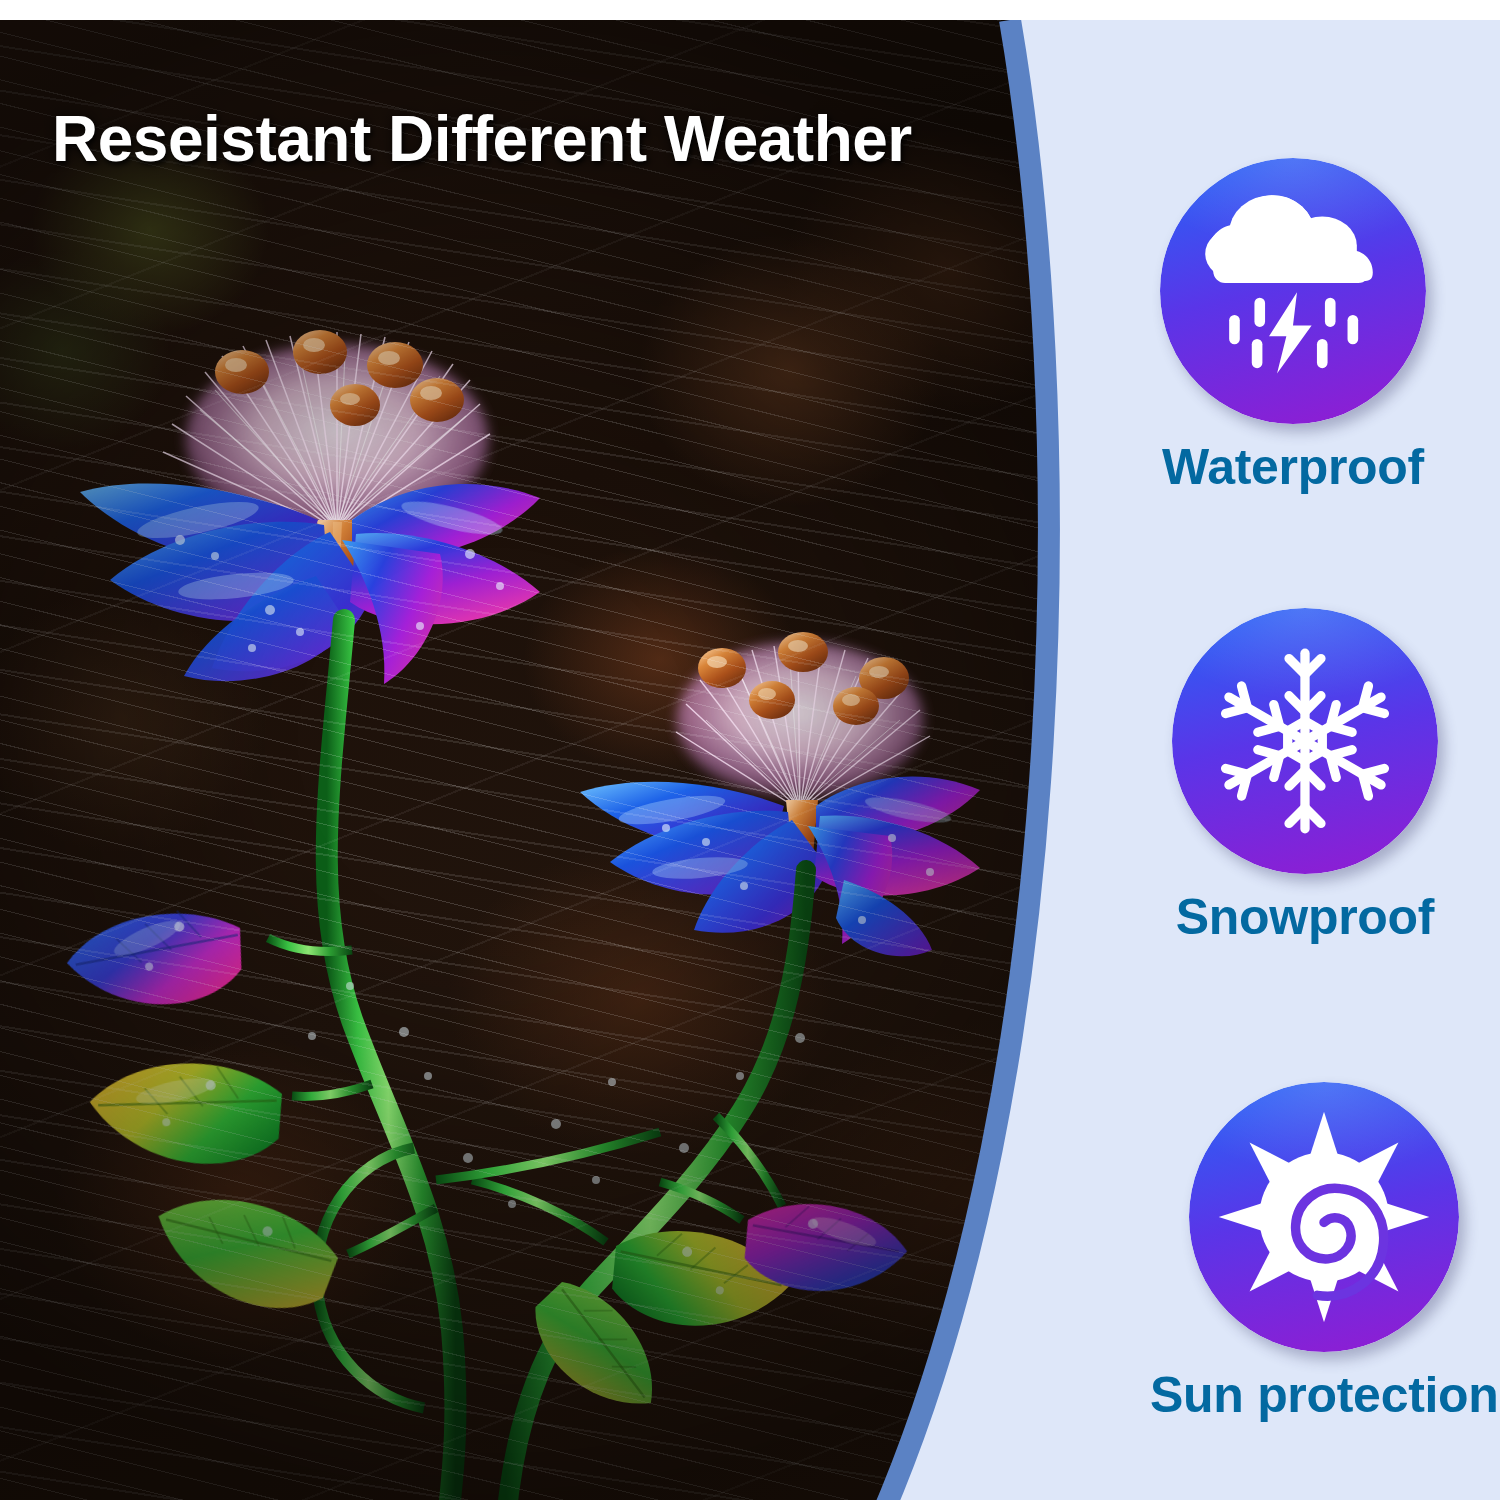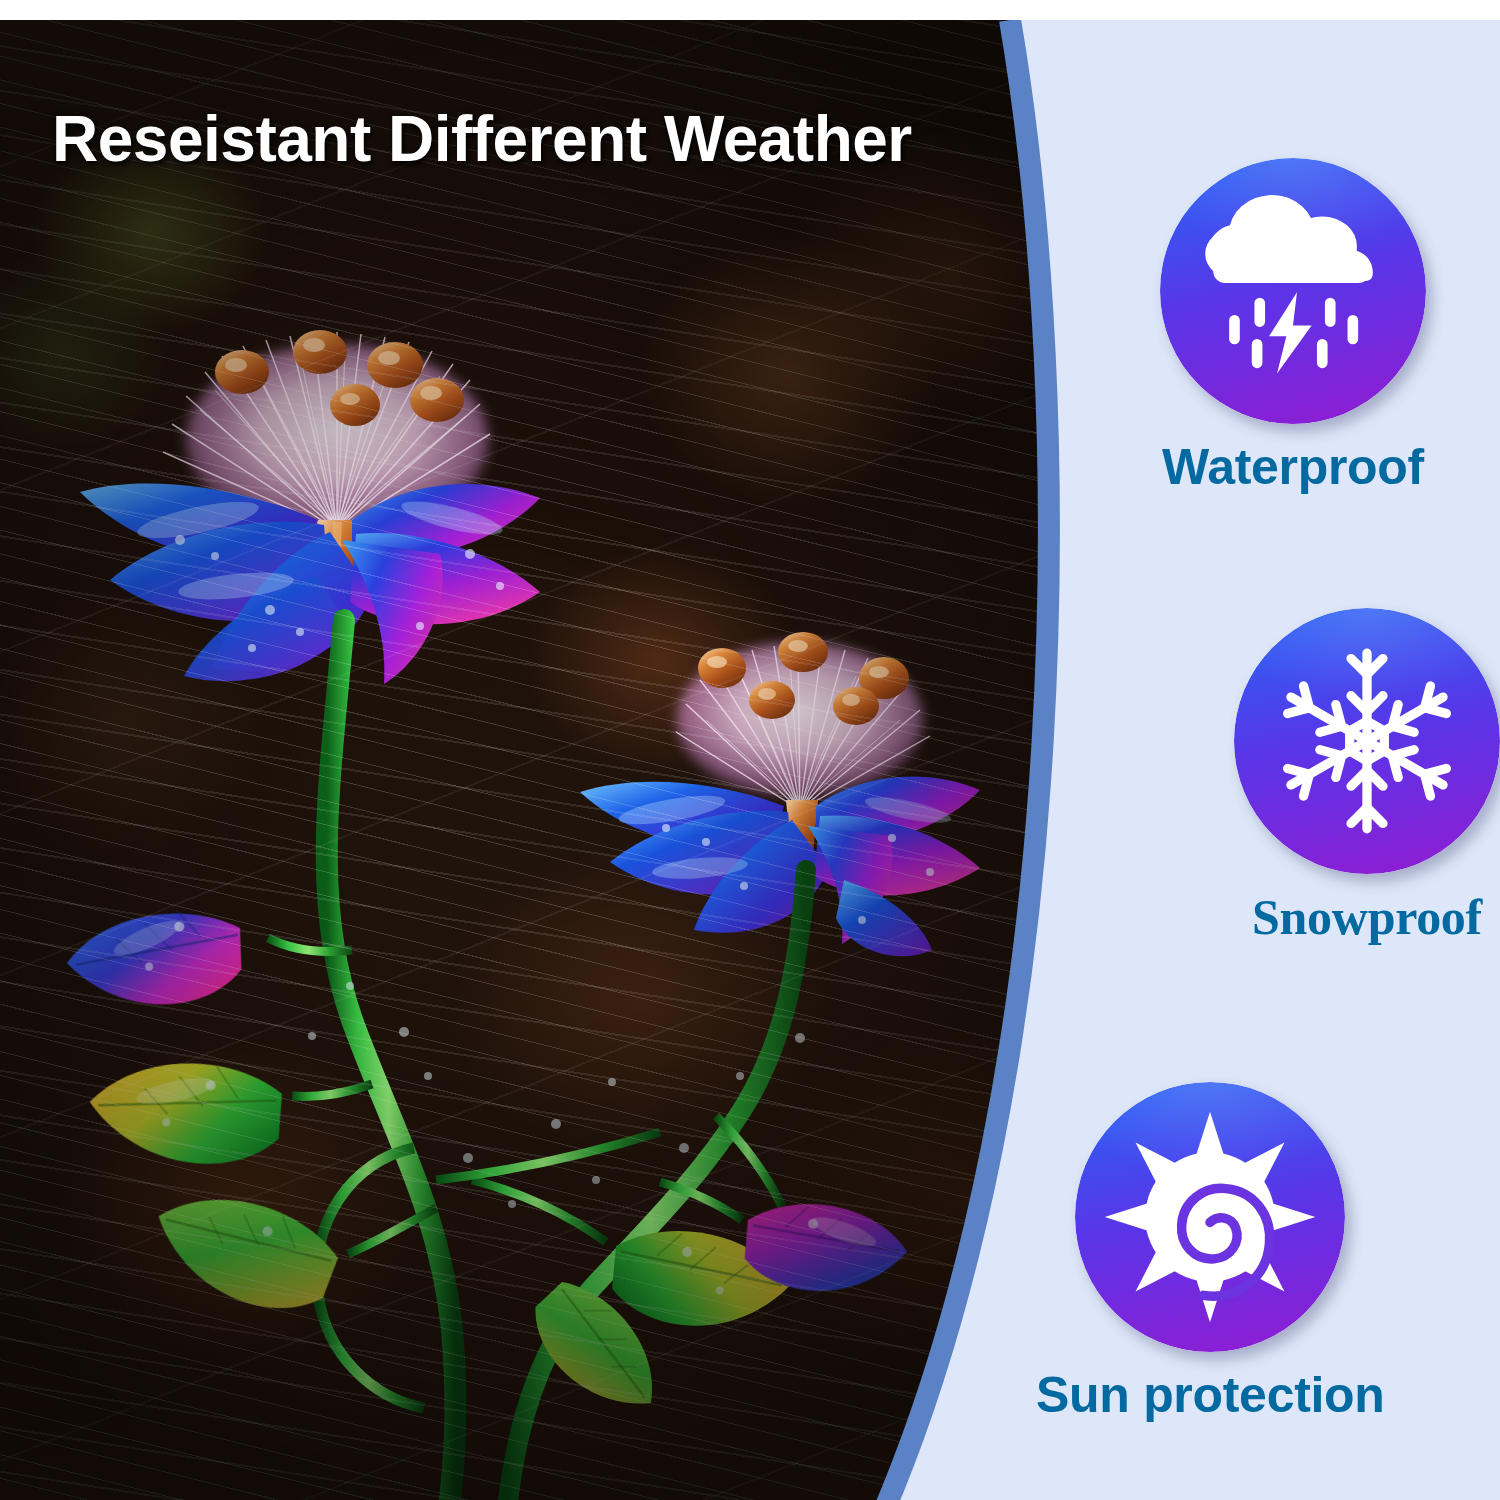--- a/index.html
+++ b/index.html
@@ -115,24 +115,24 @@
     font-size:50px;
     font-weight:bold;
     color:#0369a1;
     white-space:nowrap;
     letter-spacing:-0.3px;
   }
 
   #feature-waterproof { left:1160px; top:138px; }
   #feature-waterproof .feature-circle { width:266px; height:266px; }
 
-  #feature-snowproof { left:1234px; top:588px;font-family:Liberation Serif, serif; }
+  #feature-snowproof { left:1172px; top:588px; }
   #feature-snowproof .feature-circle { width:266px; height:266px; }
 
-  #feature-sun { left:1036px; top:1062px; }
+  #feature-sun { left:1150px; top:1062px; }
   #feature-sun .feature-circle { width:270px; height:270px; }
 
   
   #artwork { position:absolute; inset:0; }
 </style>
 </head>
 <body>
 
 <div id="page">
 

